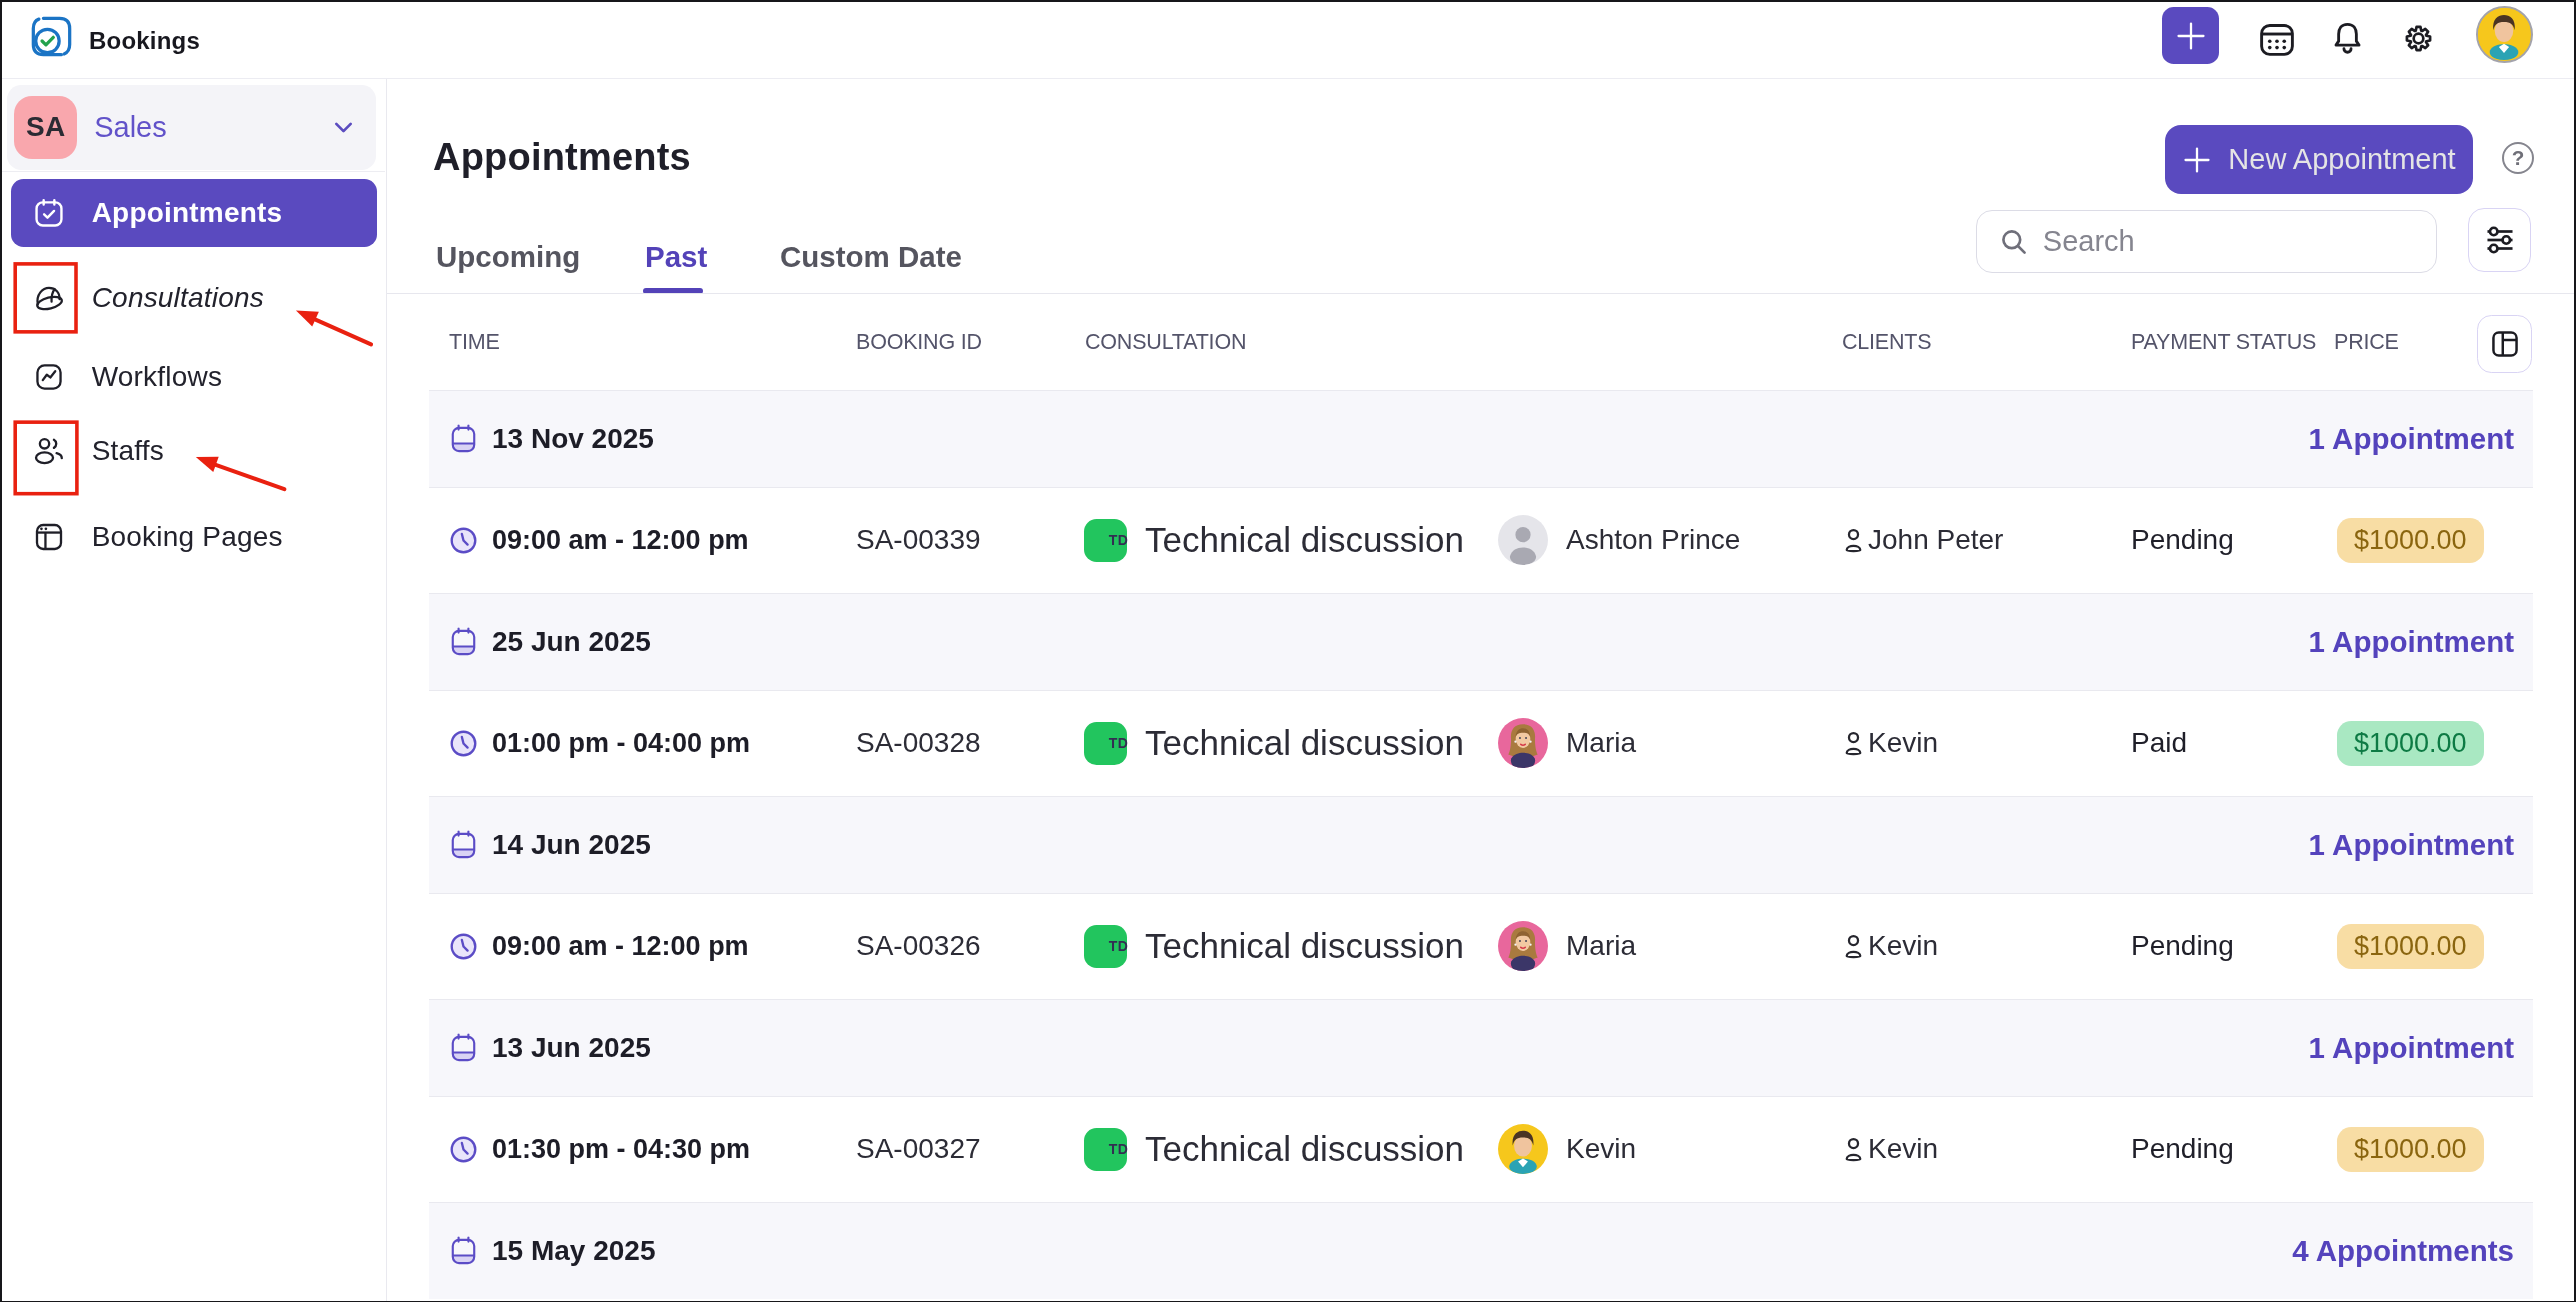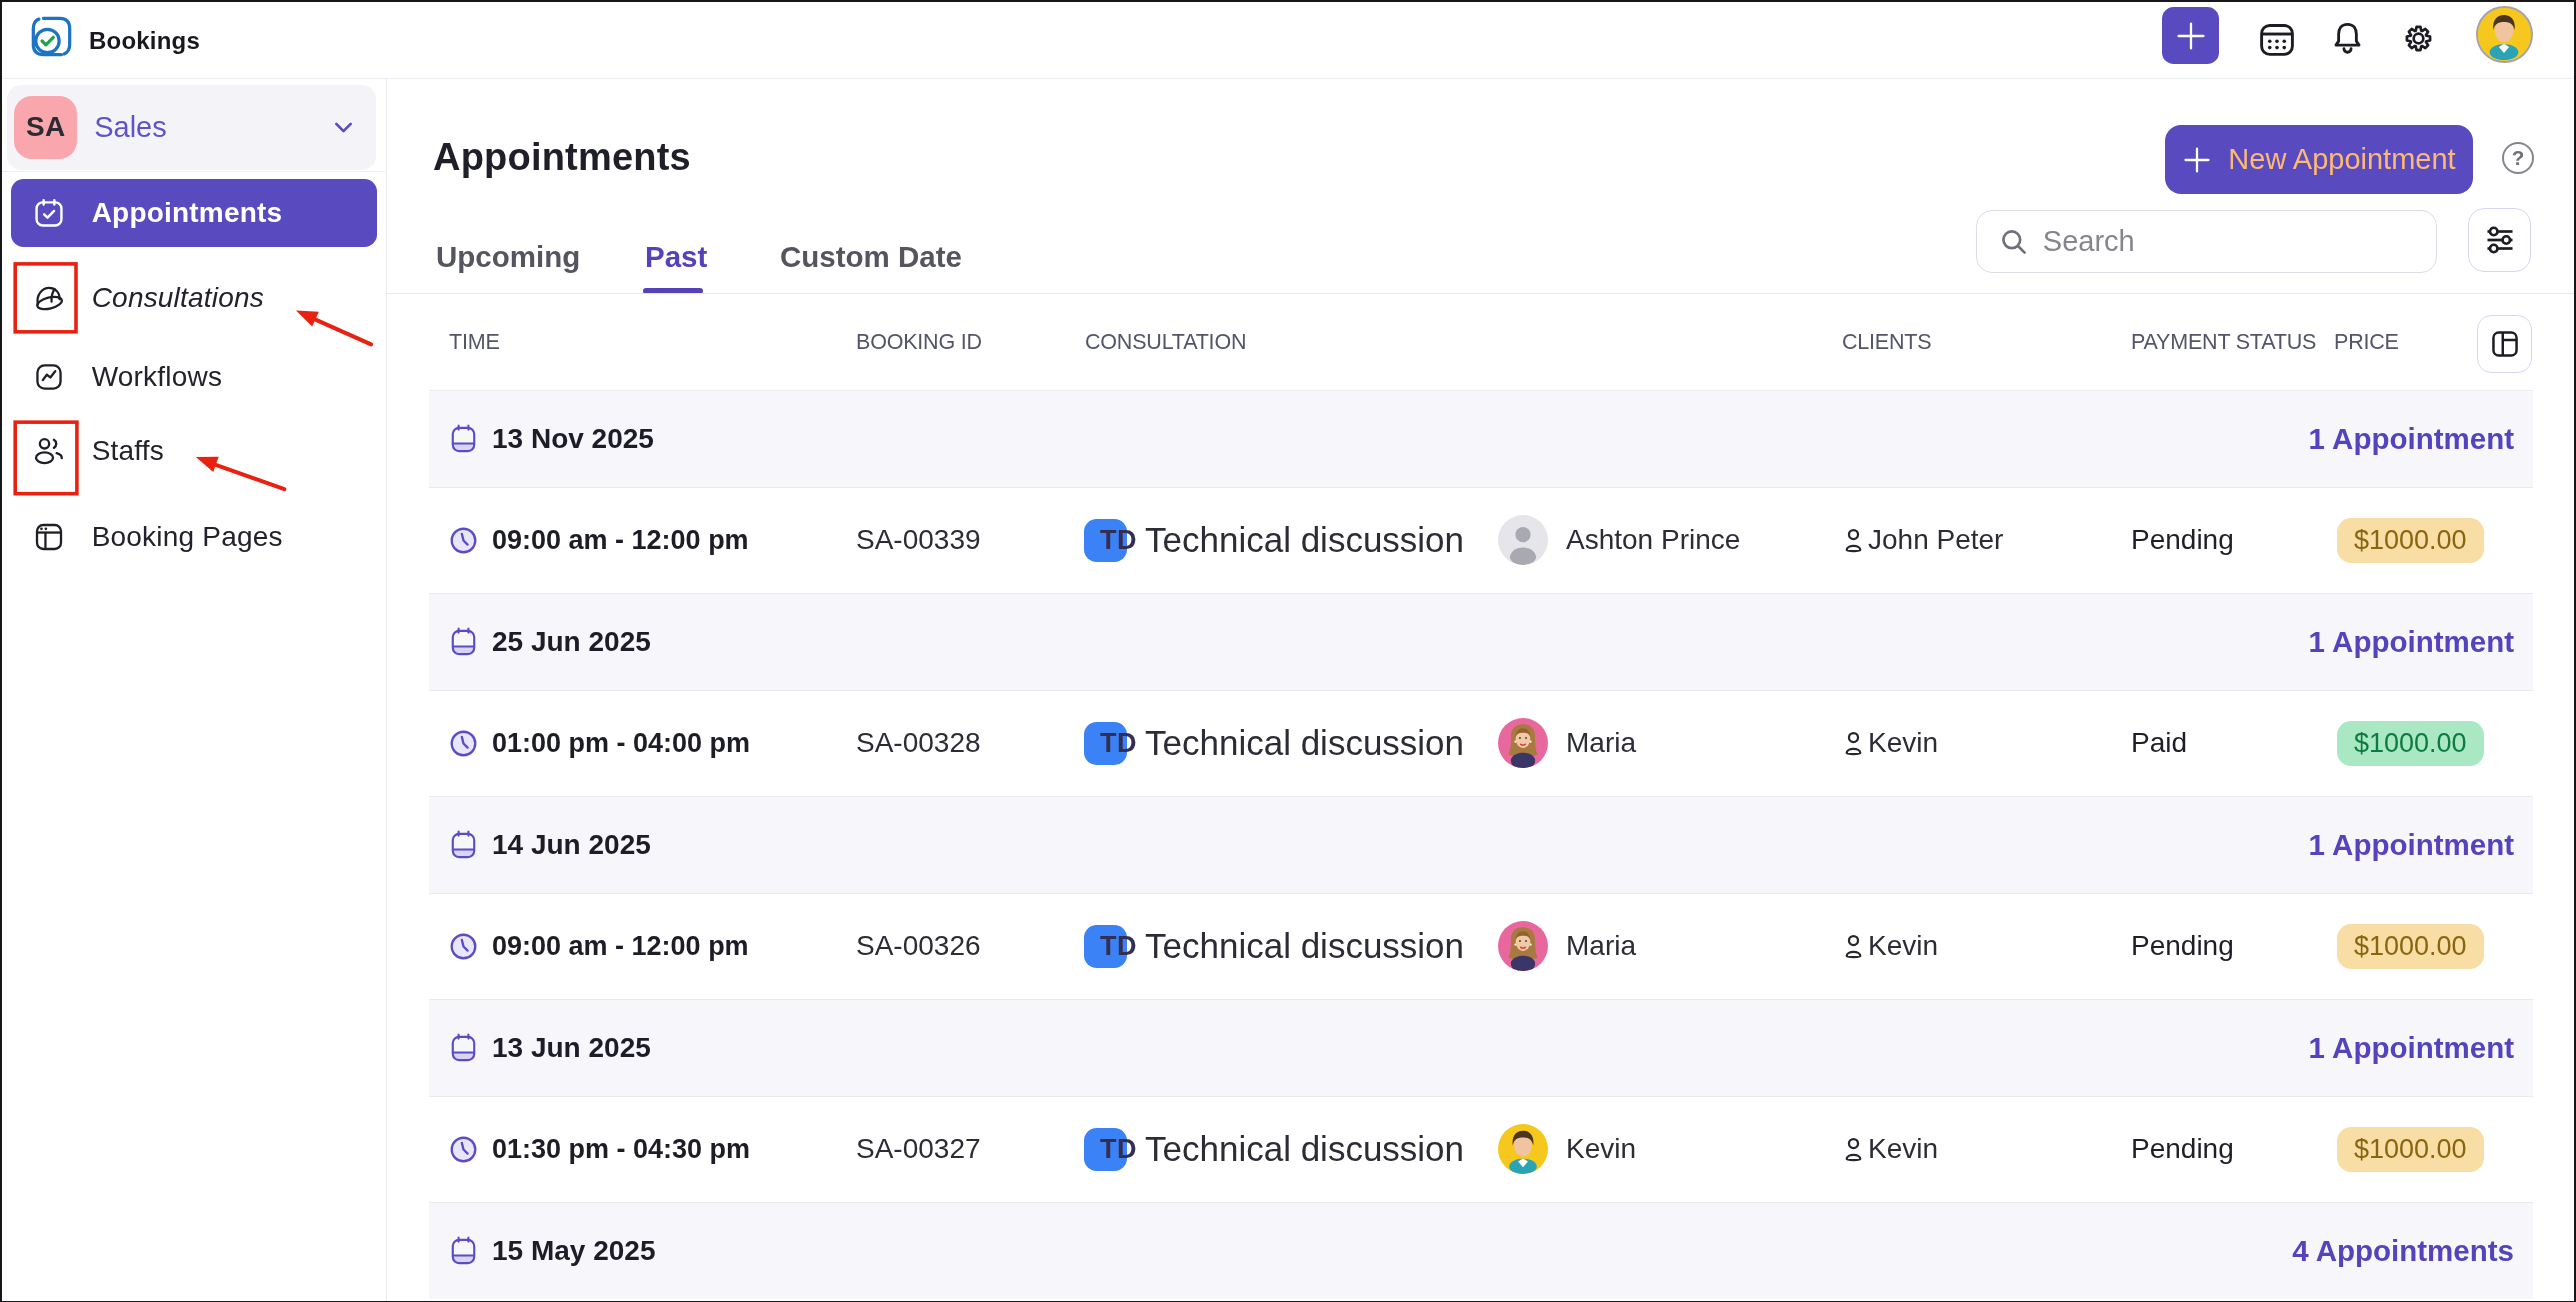--- a/index.html
+++ b/index.html
@@ -29,21 +29,21 @@
   .nav { position:absolute; left:0; top:0; width:385px; }
   .nav-item { position:absolute; left:10.7px; width:366px; height:68px; border-radius:12.5px; display:flex; align-items:center; color:#22222c; }
   .nav-item .ico { position:absolute; left:19.7px; width:38px; display:flex; align-items:center; justify-content:center; }
   .nav-item .lbl { position:absolute; left:81px; font-size:28px; font-weight:500; letter-spacing:0.2px; }
   .nav-item.active { background:#5a4abf; color:#ffffff; }
   .nav-item.active .lbl { font-weight:600; }
 
   
   .main { position:absolute; left:387px; top:79px; width:2189px; height:1224px; background:#fff; }
   .page-title { position:absolute; left:46px; top:57px; font-size:38px; font-weight:700; color:#1f1f29; letter-spacing:0.2px; }
-  .btn-new { position:absolute; left:1778px; top:46px; width:308px; height:69px; border-radius:16px; background:#5a4abf; color:#fdba74; display:flex; align-items:center; justify-content:center; gap:16px; font-size:29px; font-weight:500; }
+  .btn-new { position:absolute; left:1778px; top:46px; width:308px; height:69px; border-radius:16px; background:#5a4abf; color:#e5e5e5; display:flex; align-items:center; justify-content:center; gap:16px; font-size:29px; font-weight:500; }
   .help { position:absolute; left:2115px; top:63px; width:32px; height:32px; border-radius:50%; border:2.7px solid #85858e; color:#6f6f78; font-size:20.6px; font-weight:700; display:flex; align-items:center; justify-content:center; }
 
   .tabs-line { position:absolute; left:0; top:214px; width:2189px; border-top:1.8px solid #e7e7ee; }
   .tab { position:absolute; top:151px; height:54px; display:flex; align-items:center; font-size:29.5px; font-weight:600; color:#55555f; }
   .tab-upcoming { left:49px; }
   .tab-past { left:258px; color:#5342b8; font-weight:700; }
   .tab-custom { left:393px; }
   .tab-underline { position:absolute; left:256px; top:209px; width:60px; height:6.3px; border-radius:3.6px; background:#5342b8; }
 
   .search { position:absolute; left:1589px; top:131px; width:461px; height:63px; border:1.8px solid #dcdce6; border-radius:16px; background:#fff; display:flex; align-items:center; }
@@ -62,21 +62,21 @@
   .grow { position:relative; width:2104px; height:97px; background:#f7f7fb; border-top:1.8px solid #e9e9ef; }
   .grow .gcal { position:absolute; left:20.6px; top:50%; transform:translateY(-50%); display:flex; }
   .grow .gdate { position:absolute; left:63px; top:0; height:95px; display:flex; align-items:center; font-size:28px; font-weight:700; color:#1d1d27; }
   .grow .gcount { position:absolute; right:19px; top:0; height:95px; display:flex; align-items:center; font-size:29.5px; font-weight:600; color:#5443bc; }
   .drow { position:relative; width:2104px; height:106px; background:#fff; border-top:1.8px solid #e9e9ef; }
   .cell { position:absolute; top:0; height:104px; display:flex; align-items:center; }
   .c-clock { left:19.7px; }
   .c-time { left:63px; font-size:27px; font-weight:700; color:#1d1d27; }
   .c-booking { left:427px; font-size:28px; color:#2c2c36; }
   .c-badge { left:655px; }
-  .td-badge { width:43px; height:43px; border-radius:12.5px; background:#3b82f6; display:flex; align-items:center; justify-content:center; font-size:27px; font-weight:700; color:#332e52; letter-spacing:0.4px;padding-left:26px; }
+  .td-badge { width:43px; height:43px; border-radius:12.5px; background:#22c55e; display:flex; align-items:center; justify-content:center; font-size:14px; font-weight:700; color:#332e52; letter-spacing:0.4px;padding-left:26px; }
   .c-consult { left:716px; font-size:35px; color:#2c2c36; }
   .c-avatar { left:1069px; }
   .s-avatar { width:50px; height:50px; border-radius:50%; overflow:hidden; display:block; }
   .c-staff { left:1137px; font-size:28px; color:#2c2c36; }
   .c-clienticon { left:1410px; }
   .c-client { left:1439px; font-size:28px; color:#2c2c36; }
   .c-payment { left:1702px; font-size:28px; color:#1f1f29; }
   .c-price { left:1908px; }
   .price-badge { height:45px; padding:0 17px; border-radius:14.3px; display:flex; align-items:center; font-size:27px; font-weight:500; }
   .price-pending { background:#f8dda4; color:#8a650f; }

